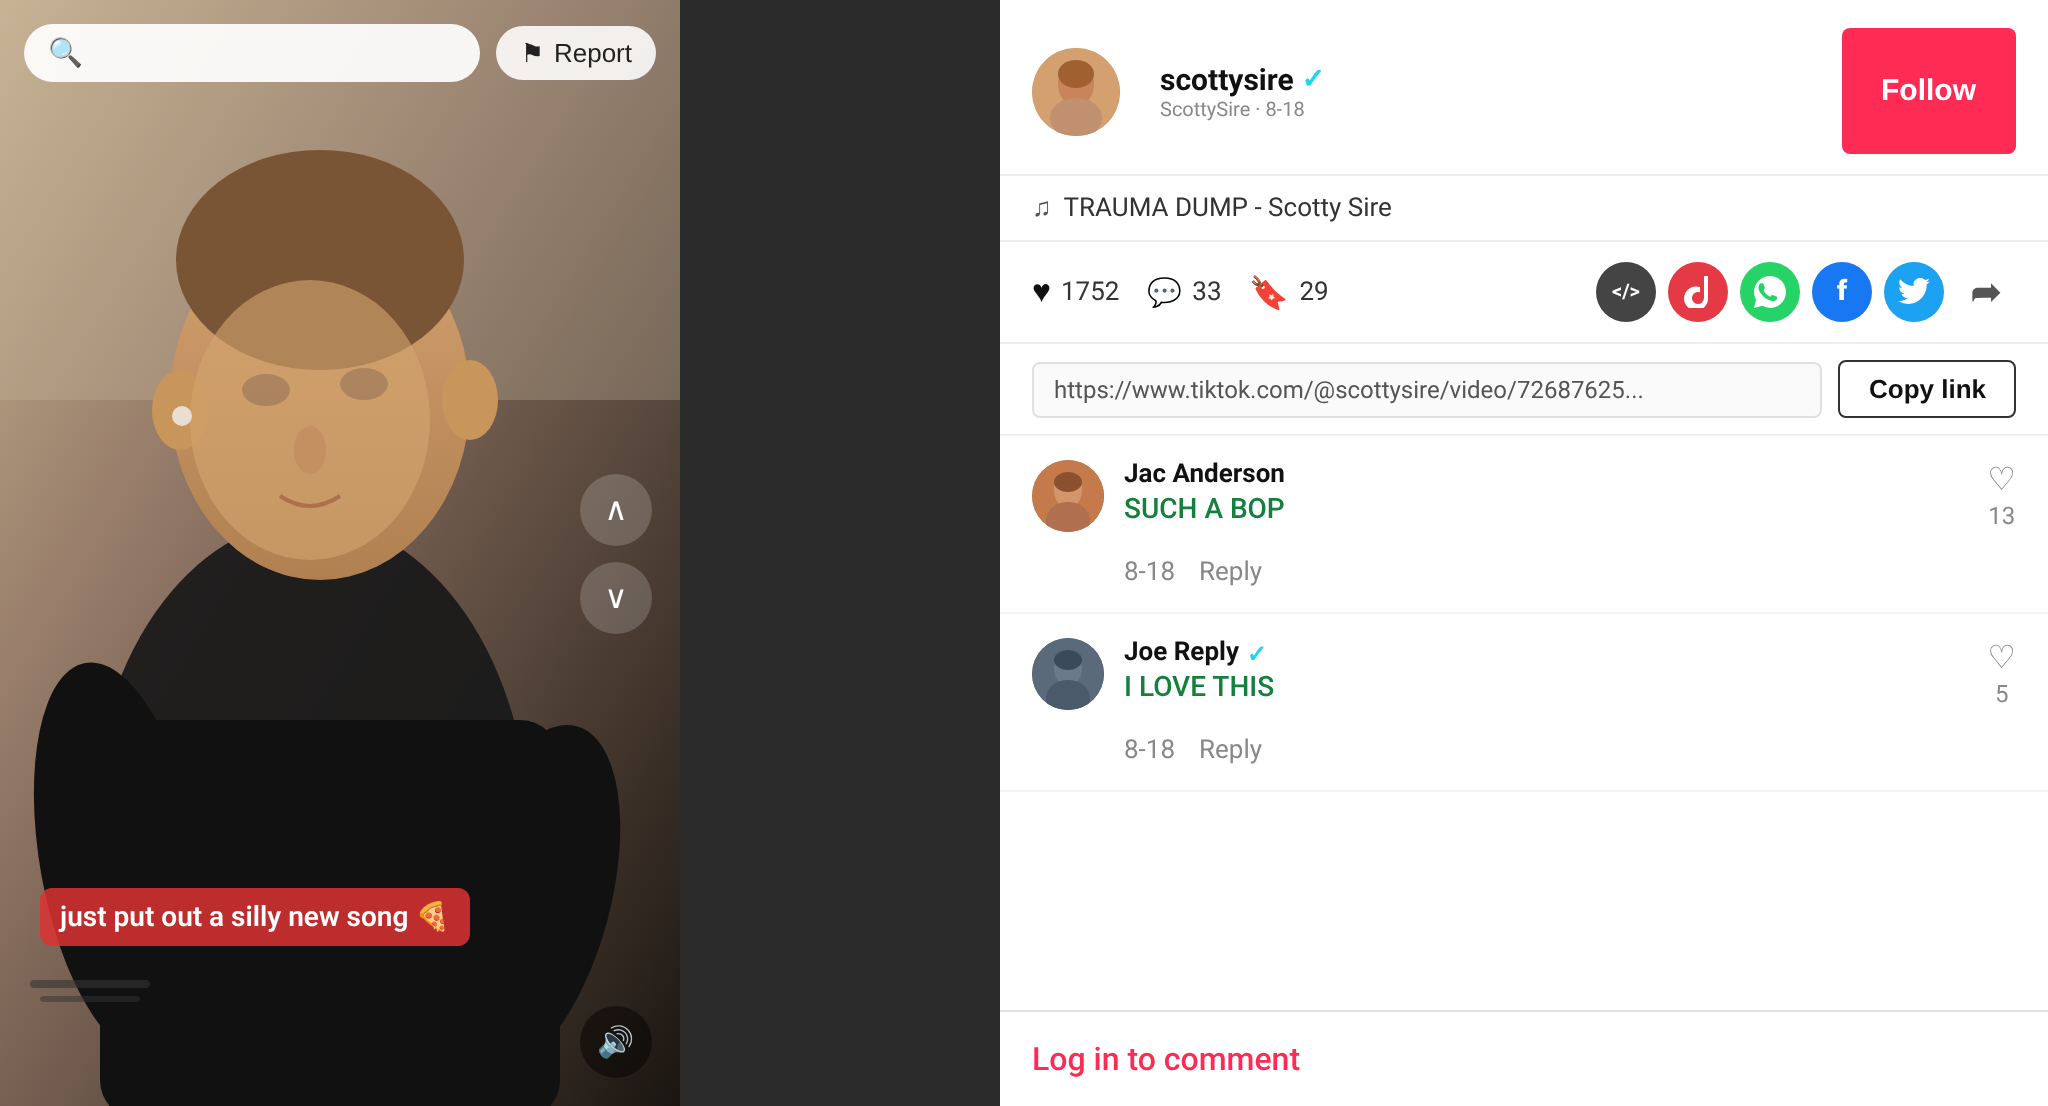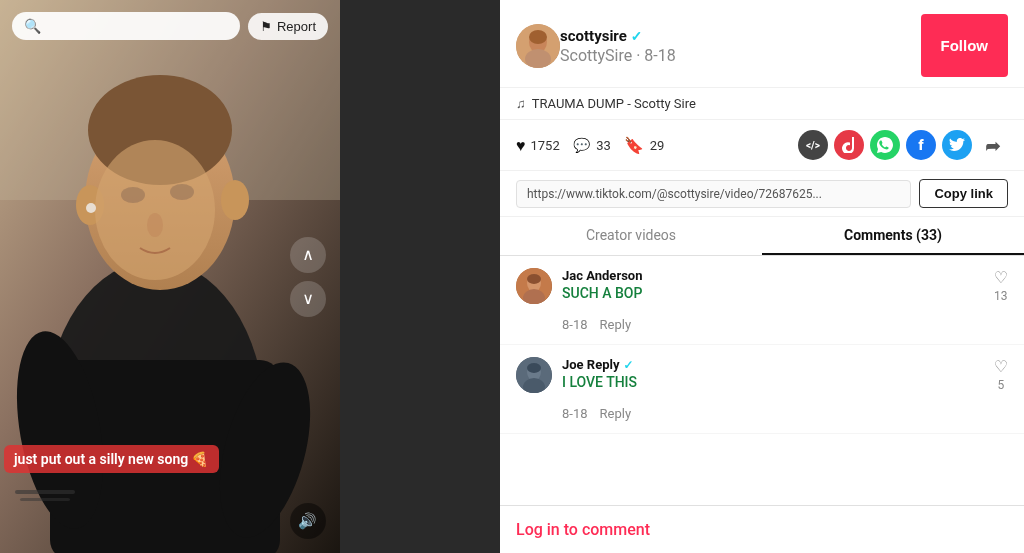--- a/index.html
+++ b/index.html
@@ -68,21 +68,21 @@
       display: flex;
       align-items: center;
       gap: 5px;
       cursor: pointer;
       white-space: nowrap;
       color: #222;
     }
     .caption-overlay {
       position: absolute;
       bottom: 80px;
-      left: 4px;
+      left: 20px;
       right: 50px;
       z-index: 10;
     }
     .caption-box {
       background: rgba(220, 50, 50, 0.85);
       color: #fff;
       font-size: 14px;
       font-weight: 600;
       padding: 6px 10px;
       border-radius: 6px;
@@ -145,21 +145,21 @@
       flex-direction: column;
       height: 553px;
       overflow: hidden;
     }
 
     
     .creator-header {
       padding: 14px 16px 10px 16px;
       display: flex;
       align-items: center;
-      gap: 0;
+      gap: 20px;
       border-bottom: 1px solid #f0f0f0;
     }
     .avatar {
       width: 44px;
       height: 44px;
       border-radius: 50%;
       overflow: hidden;
       flex-shrink: 0;
       background: #c8a080;
     }
@@ -172,21 +172,21 @@
       color: #111;
       display: flex;
       align-items: center;
       gap: 4px;
     }
     .verified-icon {
       color: #20d5ec;
       font-size: 14px;
     }
     .creator-handle {
-      font-size: 16px;
+      font-size: 10px;
       color: #888;
       margin-top: 1px;
     }
     .follow-btn {
       background: #fe2c55;
       color: #fff;
       border: none;
       border-radius: 4px;
       padding: 23px 20px;
       font-size: 15px;
@@ -547,24 +547,20 @@
         <span style="font-size:18px;color:#555;">➦</span>
       </div>
     </div>
   </div>
 
   <div class="link-row">
     <div class="link-url">https://www.tiktok.com/@scottysire/video/72687625...</div>
     <button class="copy-link-btn">Copy link</button>
   </div>
 
-  <div class="tabs-row">
-    <div class="tab">Creator videos</div>
-    <div class="tab active">Comments (33)</div>
-  </div>
 
   <div class="comments-area">
 
     <div class="comment-item">
       <div class="comment-avatar av-jac">
         <svg width="36" height="36" viewBox="0 0 36 36">
           <circle cx="18" cy="18" r="18" fill="#c47a4a"></circle>
           <ellipse cx="18" cy="15" rx="7" ry="9" fill="#d4956a"></ellipse>
           <ellipse cx="18" cy="11" rx="7" ry="5" fill="#8b5030"></ellipse>
           <ellipse cx="18" cy="30" rx="11" ry="9" fill="#b07050"></ellipse>

